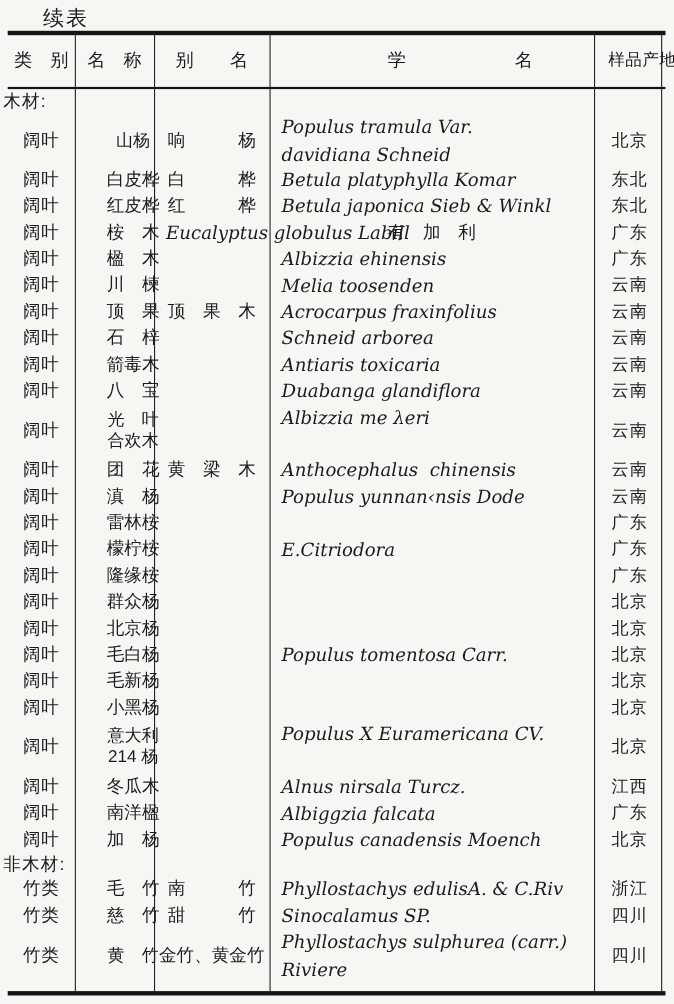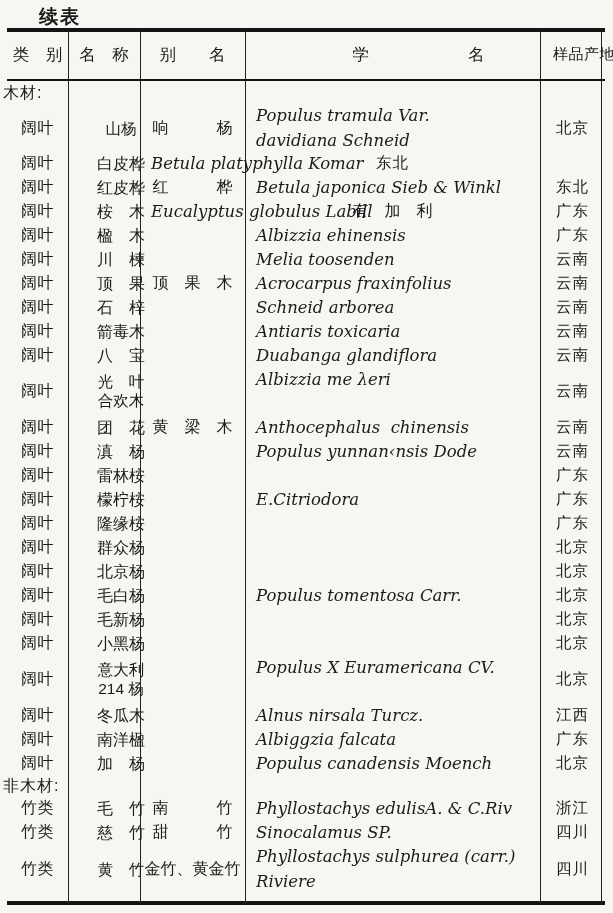--- a/index.html
+++ b/index.html
@@ -7,21 +7,21 @@
     width:613px;height:913px;
     background:#f7f6f2;
     font-family:"Liberation Sans", sans-serif;
     color:#1b1b1b;
     position:relative;
     overflow:hidden;
   }
   .page{position:absolute;inset:0;}
   .page-title{
     position:absolute;left:39px;top:4px;
-    font-size:19px;font-weight:bold;letter-spacing:2px;
+    font-size:19px;font-weight:normal;letter-spacing:2px;
   }
   
   .rule{position:absolute;left:7px;width:598px;background:#141414;}
   .rule.top{top:28px;height:4px;}
   .rule.mid{top:79px;height:2px;}
   .rule.bottom{top:901px;height:4px;}
   
   .vline{position:absolute;top:30px;height:873px;width:1px;background:#222;}
   .v1{left:68px;}.v2{left:140px;}.v3{left:245px;}.v4{left:540px;}.v5{left:601px;}
 
@@ -96,20 +96,21 @@
       <div class="trow entry tall">
         <div class="cell c-cat">阔叶</div>
         <div class="cell c-name"><div>山杨</div></div>
         <div class="cell c-alias">响　　　杨</div>
         <div class="cell c-latin"><div>Populus tramula Var.</div><div>davidiana Schneid</div></div>
         <div class="cell c-origin">北京</div>
       </div>
       <div class="trow entry">
         <div class="cell c-cat">阔叶</div>
         <div class="cell c-name"><div>白皮桦</div></div>
+        <div class="cell c-alias">白　　　桦</div>
         <div class="cell c-latin"><div>Betula platyphylla Komar</div></div>
         <div class="cell c-origin">东北</div>
       </div>
       <div class="trow entry">
         <div class="cell c-cat">阔叶</div>
         <div class="cell c-name"><div>红皮桦</div></div>
         <div class="cell c-alias">红　　　桦</div>
         <div class="cell c-latin"><div>Betula japonica Sieb &amp; Winkl</div></div>
         <div class="cell c-origin">东北</div>
       </div>

